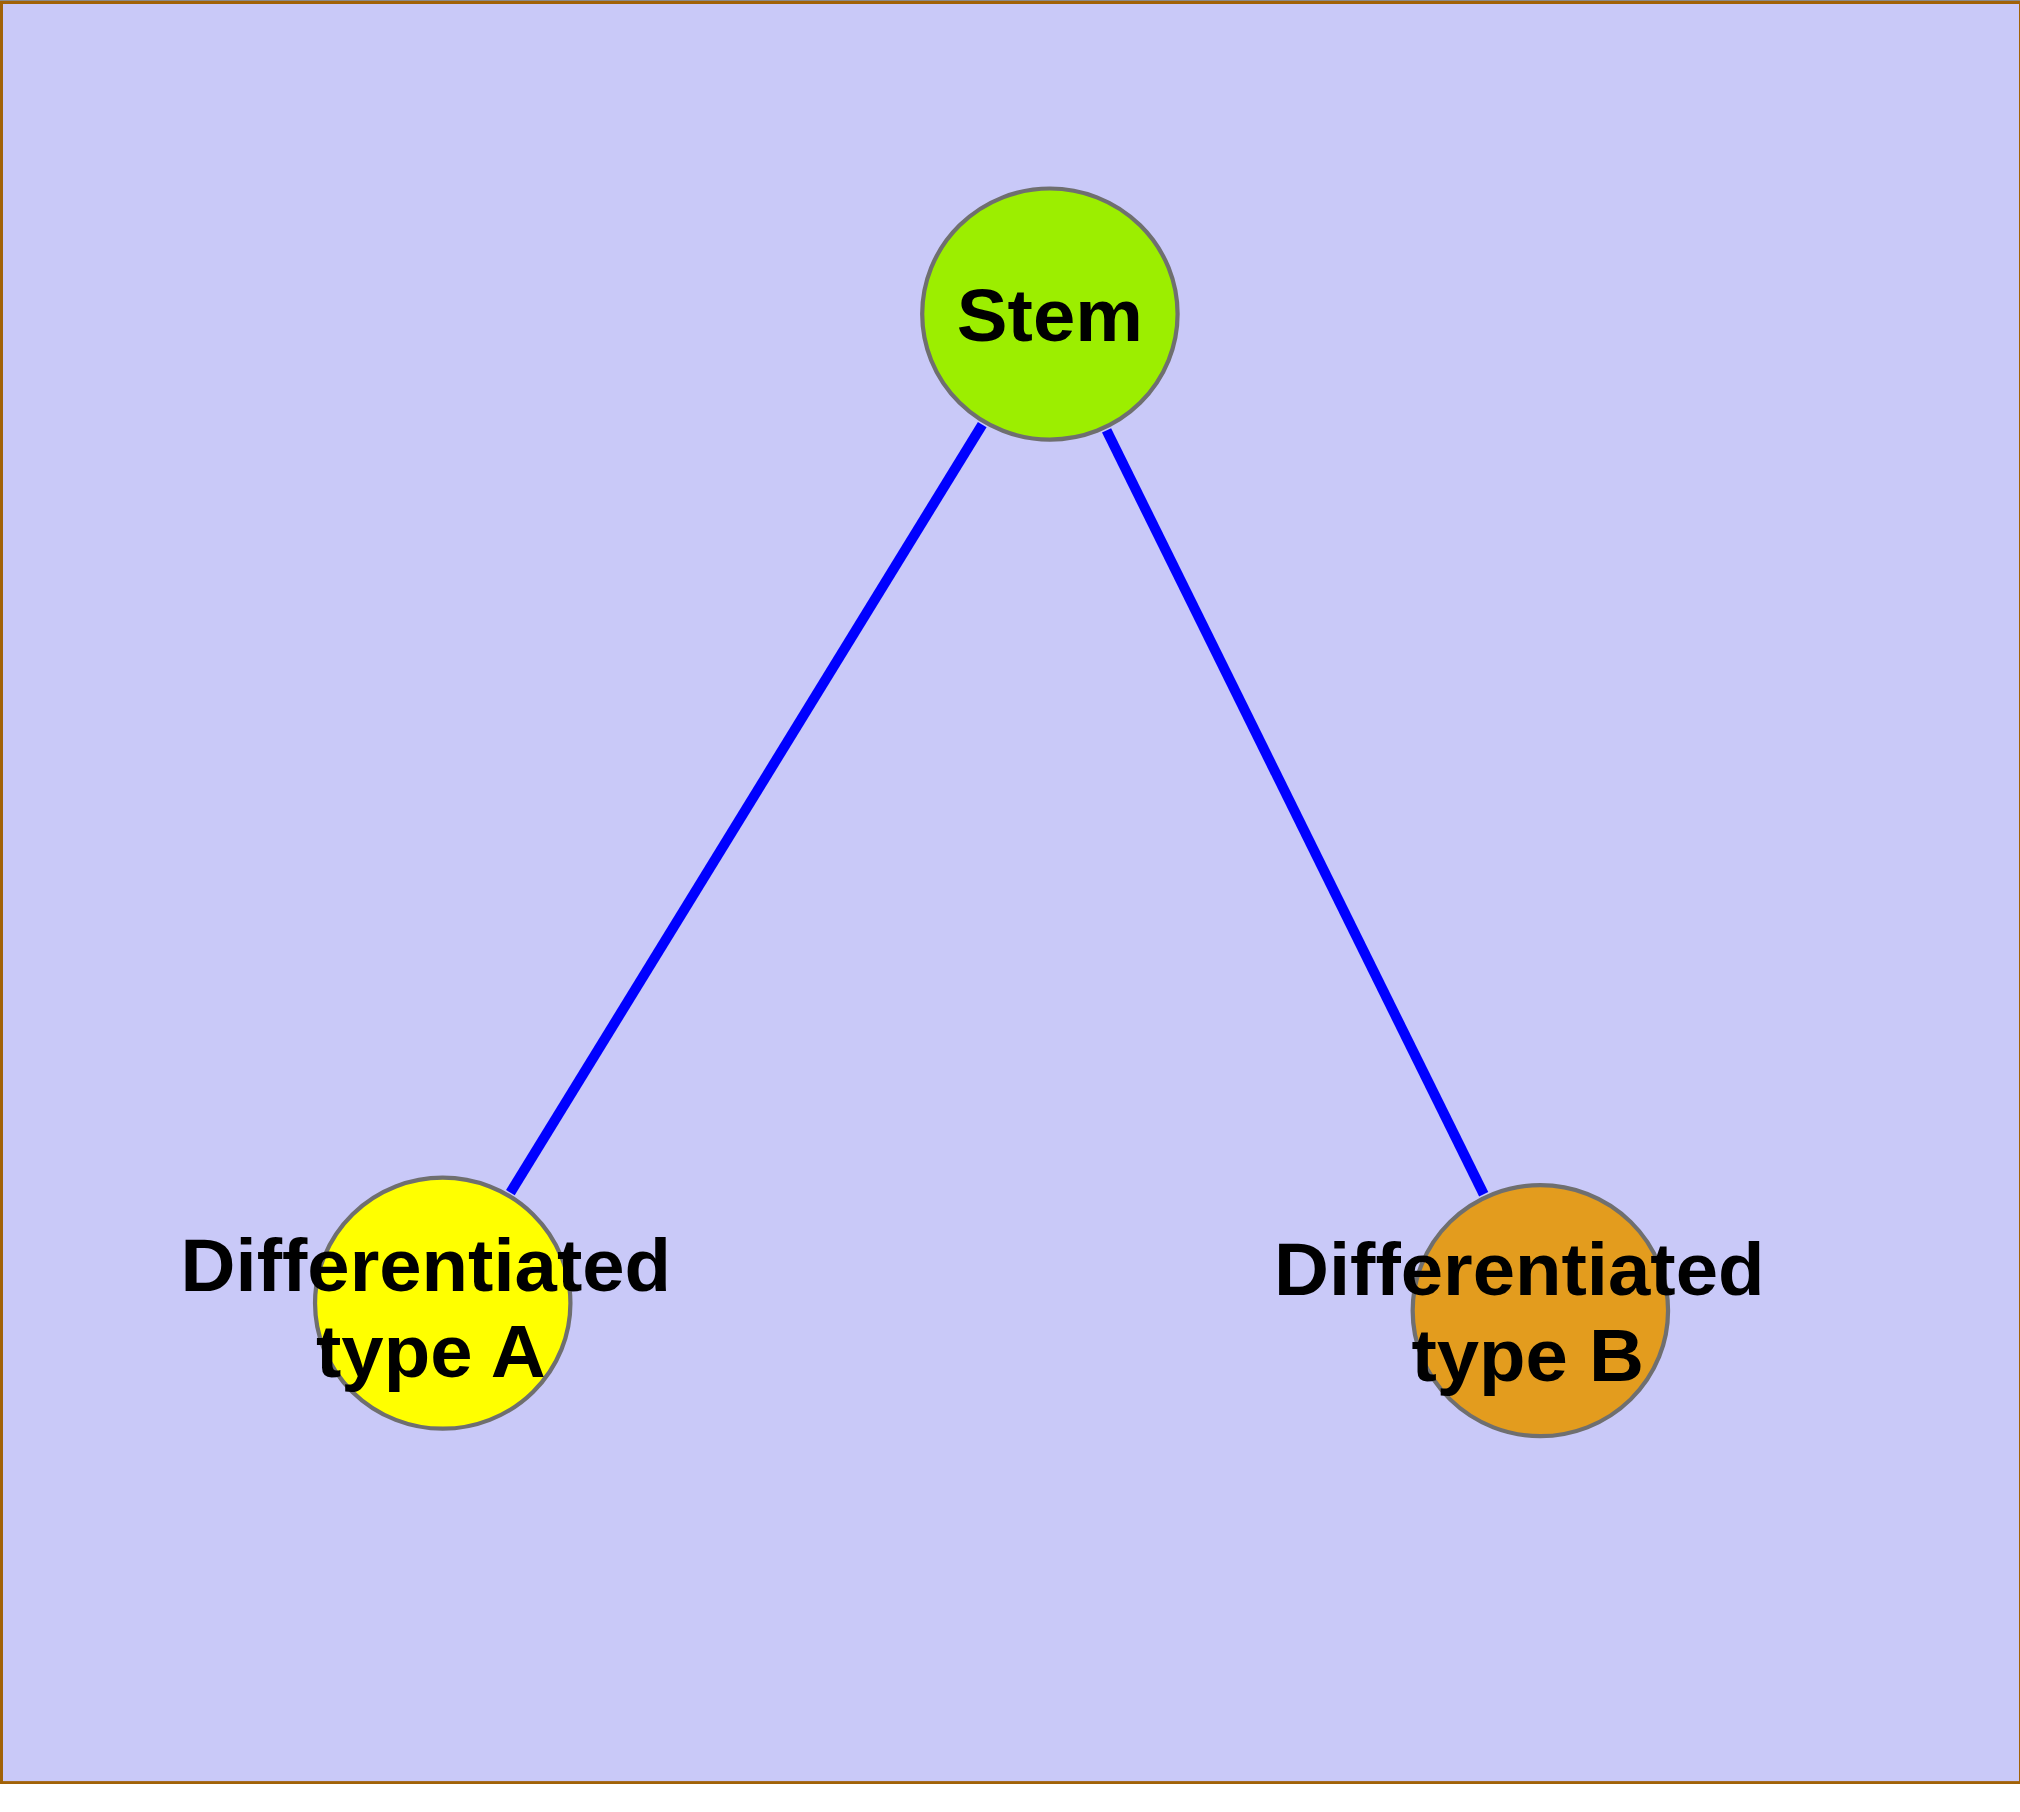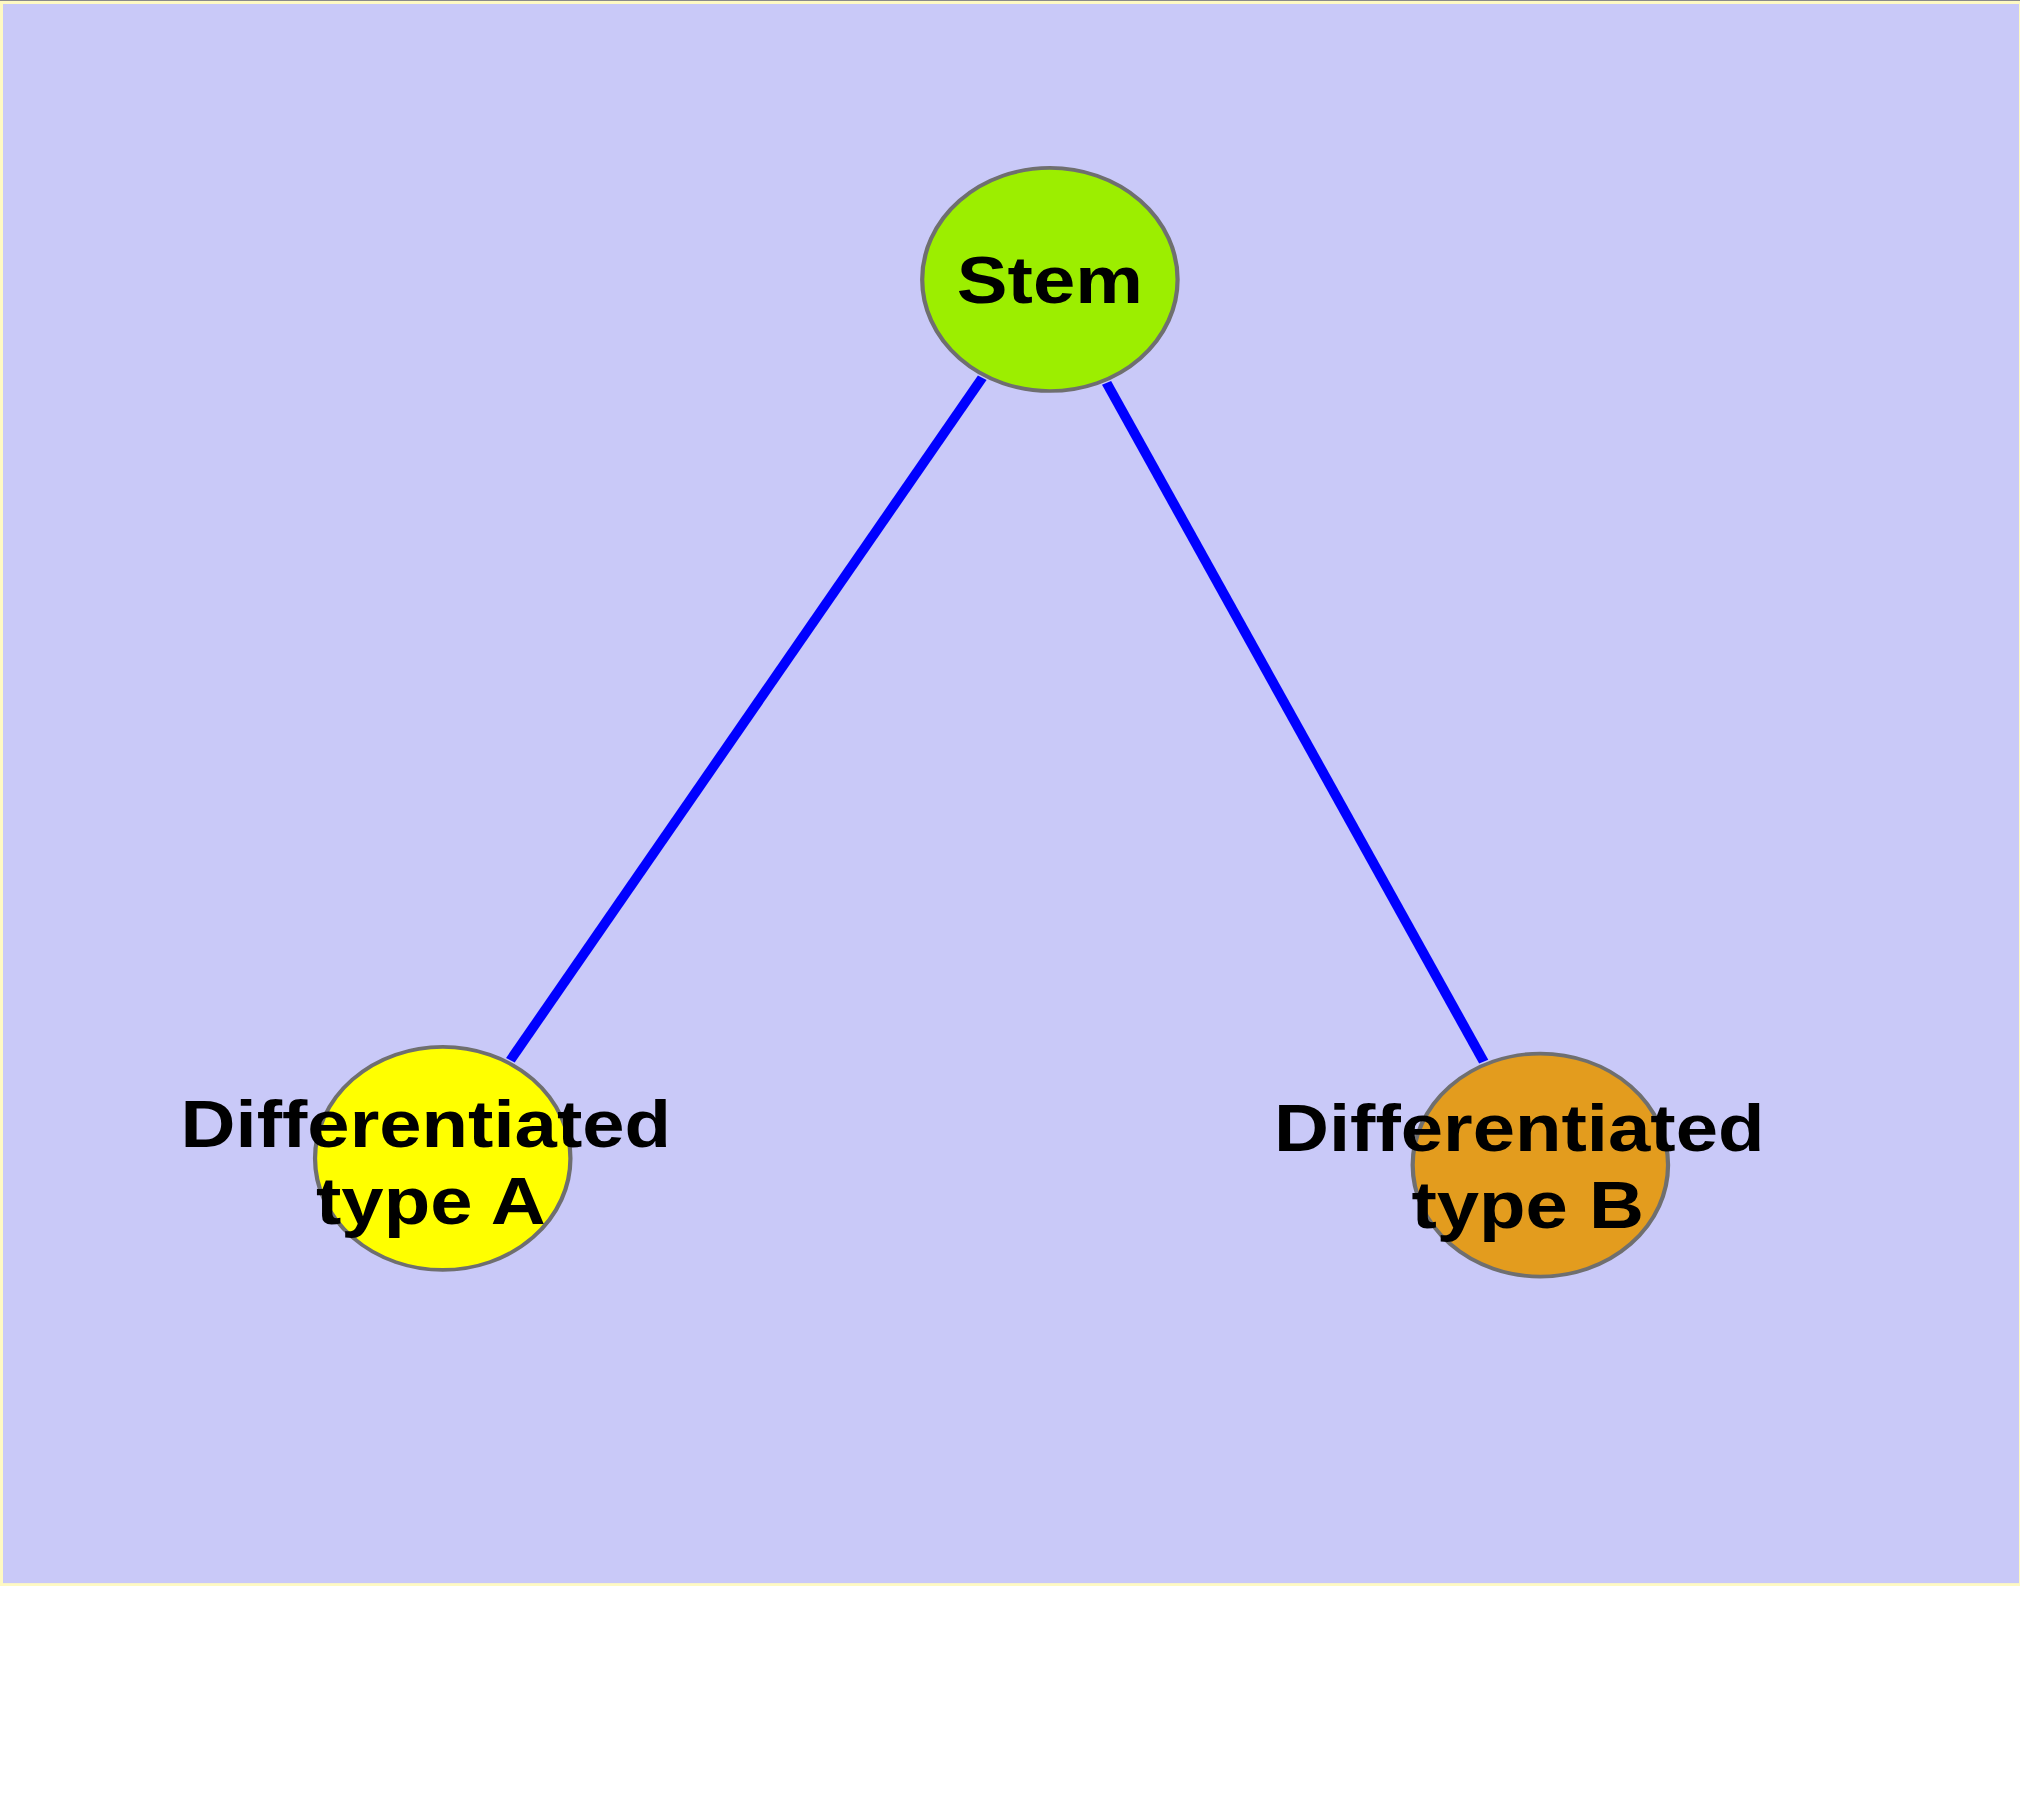--- a/index.html
+++ b/index.html
@@ -4,22 +4,22 @@
 <style>
   html, body {
     margin: 0;
     padding: 0;
     background: #ffffff;
     font-family: "Liberation Sans", sans-serif;
   }
   .page {
     position: relative;
     width: 2021px;
-    height: 1586px;
-    background: #fef9c3;
+    height: 1784px;
+    background: #a16207;
     border-top: 0.8px solid #8a8a8a;
     box-sizing: border-box;
     overflow: hidden;
   }
   .canvas {
     position: absolute;
     left: 2.5px;
     top: 3.4px;
     right: 2.5px;
     bottom: 2.5px;

